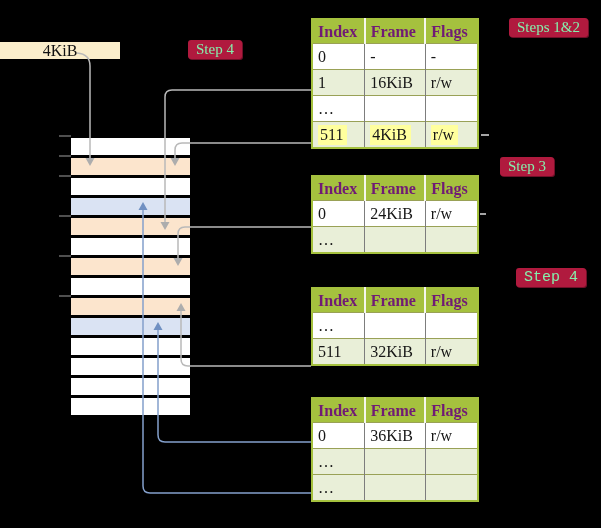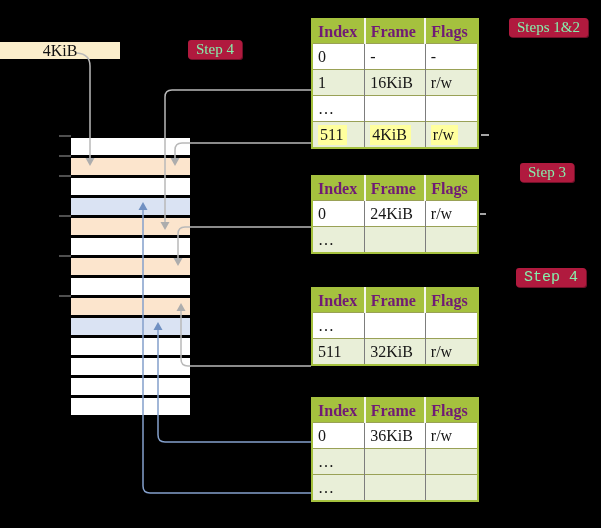--- a/index.html
+++ b/index.html
@@ -13,21 +13,21 @@
     top:42px;background:#fbeecb;color:#111;font-size:16px;text-align:center;
   }
   
   .badge{
     position:absolute;background:#b01a3e;color:#86efac;font-size:15px;line-height:19px;
     height:19px;padding:0 8px;border-radius:3px;box-shadow:1px 1px 0 #700f28;
     white-space:nowrap;
   }
   .badge-step0{left:188px;top:40px;}
   .badge-steps12{left:509px;top:18px;}
-  .badge-step3{left:520px;top:157px;margin-top:6px;}
+  .badge-step3{left:500px;top:157px;}
   .badge-step4{left:516px;top:268px;font-family:Liberation Mono, monospace;}
   
   .memory{position:absolute;left:71px;top:136px;width:119px;height:281px;}
   .mem-row{position:absolute;left:0;width:119px;height:17px;}
   
   .ptable{position:absolute;left:311px;}
   .table-0{top:18px;}
   .table-1{top:175px;}
   .table-2{top:287px;}
   .table-3{top:397px;}

